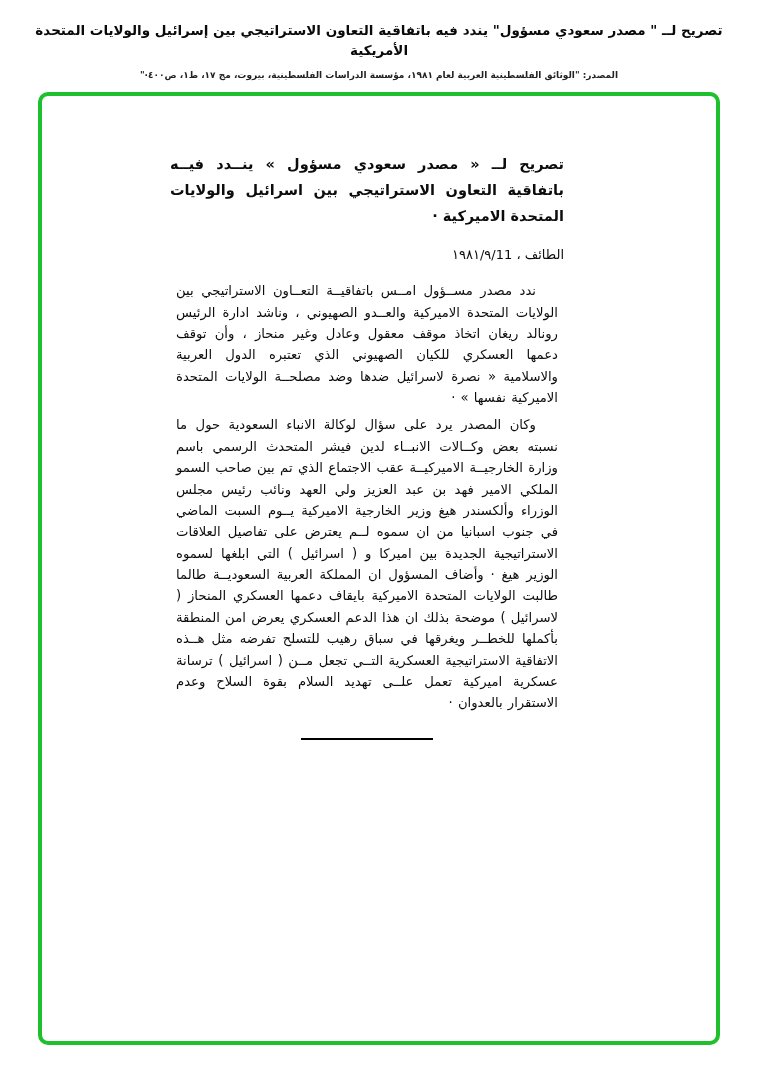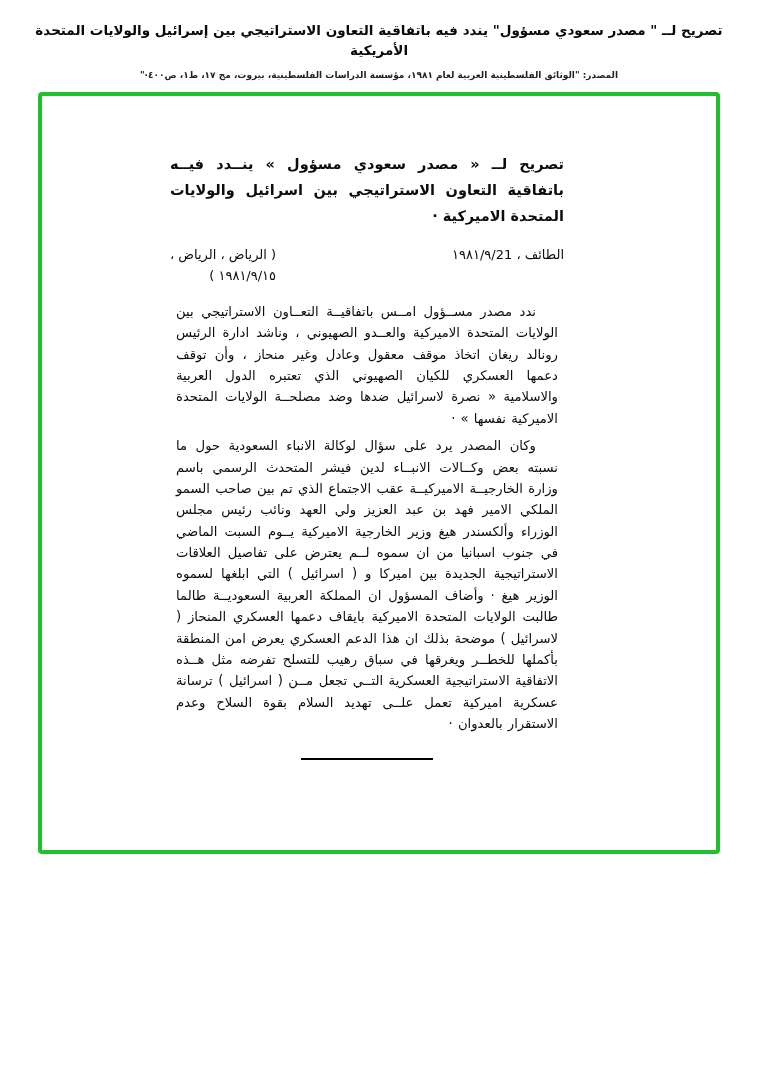--- a/index.html
+++ b/index.html
@@ -35,24 +35,24 @@
     color: #222222;
     letter-spacing: 0;
   }
 
   
   .green-frame {
     position: absolute;
     left: 38px;
     top: 92px;
     width: 682px;
-    height: 762px;
+    height: 953px;
     box-sizing: border-box;
     border: 4px solid #1fc02d;
-    border-radius: 4px;
+    border-radius: 10px;
     background: #ffffff;
   }
 
   
   .doc-content {
     position: absolute;
     top: 56px;
     right: 152px;
     width: 394px;
     direction: rtl;
@@ -100,25 +100,21 @@
   <div class="hdr-source">المصدر: "الوثائق الفلسطينية العربية لعام ١٩٨١، مؤسسة الدراسات الفلسطينية، بيروت، مج ١٧، ط١، ص٤٠٠·"</div>
 </div>
 
 <div class="green-frame">
 
   <div class="doc-content">
 
     <div class="doc-title">تصريح لــ « مصدر سعودي مسؤول » ينــدد فيــه باتفاقية التعاون الاستراتيجي بين اسرائيل والولايات المتحدة الاميركية ·</div>
 
     <div class="doc-dateline">
-      <div class="dl-place">الطائف ، ١٩٨١/٩/21</div>
-      <div class="dl-paren">
-        <span>( الرياض ، الرياض ،</span>
-        <span>١٩٨١/٩/١٥ )</span>
-      </div>
+      <div class="dl-place">الطائف ، ١٩٨١/٩/11</div>
     </div>
 
     <div class="doc-body">
       <p>ندد مصدر مســؤول امــس باتفاقيــة التعــاون الاستراتيجي بين الولايات المتحدة الاميركية والعــدو الصهيوني ، وناشد ادارة الرئيس رونالد ريغان اتخاذ موقف معقول وعادل وغير منحاز ، وأن توقف دعمها العسكري للكيان الصهيوني الذي تعتبره الدول العربية والاسلامية « نصرة لاسرائيل ضدها وضد مصلحــة الولايات المتحدة الاميركية نفسها » ·</p>
       <p>وكان المصدر يرد على سؤال لوكالة الانباء السعودية حول ما نسبته بعض وكــالات الانبــاء لدين فيشر المتحدث الرسمي باسم وزارة الخارجيــة الاميركيــة عقب الاجتماع الذي تم بين صاحب السمو الملكي الامير فهد بن عبد العزيز ولي العهد ونائب رئيس مجلس الوزراء وألكسندر هيغ وزير الخارجية الاميركية يــوم السبت الماضي في جنوب اسبانيا من ان سموه لــم يعترض على تفاصيل العلاقات الاستراتيجية الجديدة بين اميركا و ( اسرائيل ) التي ابلغها لسموه الوزير هيغ · وأضاف المسؤول ان المملكة العربية السعوديــة طالما طالبت الولايات المتحدة الاميركية بايقاف دعمها العسكري المنحاز ( لاسرائيل ) موضحة بذلك ان هذا الدعم العسكري يعرض امن المنطقة بأكملها للخطــر ويغرقها في سباق رهيب للتسلح تفرضه مثل هــذه الاتفاقية الاستراتيجية العسكرية التــي تجعل مــن ( اسرائيل ) ترسانة عسكرية اميركية تعمل علــى تهديد السلام بقوة السلاح وعدم الاستقرار بالعدوان ·</p>
     </div>
 
     <div class="end-rule"></div>
 
   </div>

